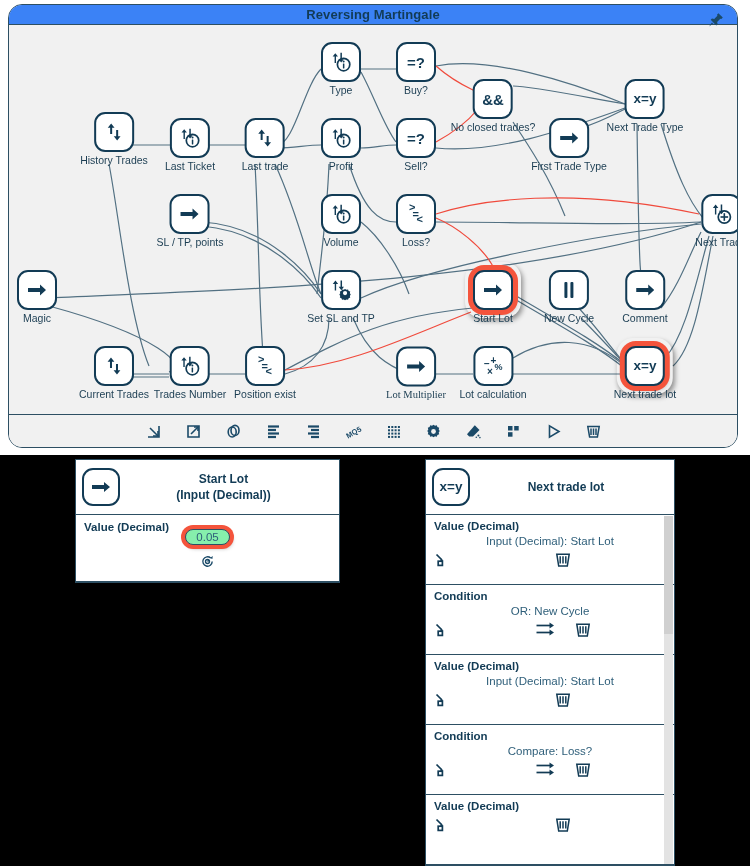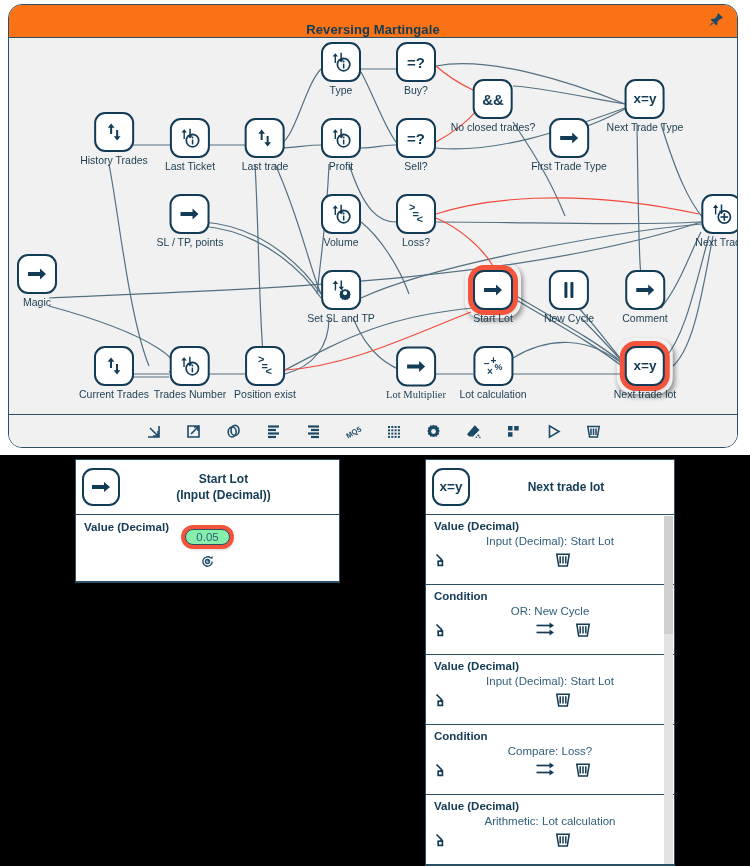--- a/index.html
+++ b/index.html
@@ -7,24 +7,24 @@
 
   
   #diagram-window{
     position:absolute;left:0;top:0;width:750px;height:455px;background:#ffffff;
   }
   .win-frame{
     position:absolute;left:8px;top:4px;width:730px;height:444px;
     border:1.5px solid #2d4f63;border-radius:14px;background:#f1f1f1;box-sizing:border-box;
   }
   .win-title-bar{
-    position:absolute;left:0;top:0;width:100%;height:33px;
+    position:absolute;left:0;top:0;width:100%;height:20px;
     border-bottom:1.5px solid #2d4f63;box-sizing:border-box;
-    display:flex;align-items:flex-end;justify-content:center;
-    background:#f97316;border-radius:13px 13px 0 0;
+    display:flex;align-items:center;justify-content:center;
+    background:#3b82f6;border-radius:13px 13px 0 0;
   }
   .win-title{
     font-size:13px;font-weight:bold;color:#123b55;letter-spacing:.1px;
   }
   .pin-icon{position:absolute;right:12px;top:6px;width:18px;height:18px;}
 
   .canvas{
     position:absolute;left:0;top:31px;width:100%;height:379px;overflow:hidden;
   }
 
@@ -323,21 +323,21 @@
                   <path d="M6.3 2.6l2.7 3.4H7V12.6H5.6V6H3.6z"></path>
                   <path d="M12.2 12.2L9.5 8.8h1.9V2.4h1.5v6.4h1.9z"></path>
                   <circle cx="15" cy="15" r="6.1" fill="none" stroke="#123b55" stroke-width="1.7"></circle>
                   <rect x="14.2" y="11.2" width="1.6" height="7.6"></rect>
                   <rect x="11.2" y="14.2" width="7.6" height="1.6"></rect>
                 </g>
               </svg>
             </div>
             <div class="node-label">Next Trade</div>
           </div>
-          <div class="node" style="left: 28px; top: 245px;">
+          <div class="node" style="left: 28px; top: 261px;">
             <div class="node-box">
               <svg width="24" height="24" viewBox="0 0 24 24">
                 <path fill="#123b55" d="M3 10h12V6.5l6 5.5-6 5.5V14H3z"></path>
               </svg>
             </div>
             <div class="node-label">Magic</div>
           </div>
           <div class="node" style="left: 332px; top: 261px;">
             <div class="node-box">
               <svg width="24" height="24" viewBox="0 0 24 24">
@@ -731,21 +731,20 @@
                     <path d="M1.8 3.2h12.4L12.3 15H3.7z"></path>
                     <path d="M5.2 5.2v7.4M8 5.2v7.4M10.8 5.2v7.4"></path>
                   </g>
                 </svg>
               </span>
             </span>
           </div>
         </div>
         <div class="prop-row" style="height: 70px;">
           <div class="prop-key">Value (Decimal)</div>
-          <div class="prop-val">Arithmetic: Lot calculation</div>
           <div class="prop-icons">
             <span class="left">
               <span class="icon-btn">
                 <svg width="17" height="17" viewBox="0 0 17 17">
                   <g stroke="#123b55" stroke-width="1.7" fill="none">
                     <path d="M2.5 3.5L8 9"></path>
                     <rect x="4.2" y="10.2" width="4.2" height="4.2"></rect>
                   </g>
                   <path d="M7 7.6l2.3 2.3-3.3.9z" fill="#123b55"></path>
                 </svg>

